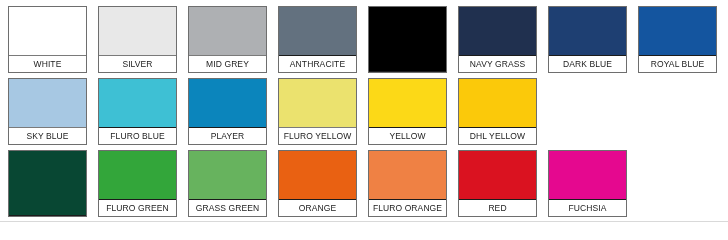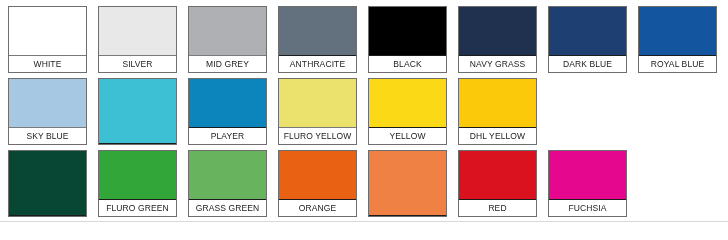--- a/index.html
+++ b/index.html
@@ -94,21 +94,20 @@
       <div class="swatch-card">
         <div class="swatch-colour pale" style="background: rgb(174, 176, 179);"></div>
         <div class="swatch-label">MID GREY</div>
       </div>
       <div class="swatch-card">
         <div class="swatch-colour" style="background: rgb(99, 113, 127);"></div>
         <div class="swatch-label">ANTHRACITE</div>
       </div>
       <div class="swatch-card">
         <div class="swatch-colour" style="background: rgb(0, 0, 0);"></div>
-        <div class="swatch-label">BLACK</div>
       </div>
       <div class="swatch-card">
         <div class="swatch-colour" style="background: rgb(32, 48, 79);"></div>
         <div class="swatch-label">NAVY GRASS</div>
       </div>
       <div class="swatch-card">
         <div class="swatch-colour" style="background: rgb(30, 63, 114);"></div>
         <div class="swatch-label">DARK BLUE</div>
       </div>
       <div class="swatch-card">
@@ -116,20 +115,21 @@
         <div class="swatch-label">ROYAL BLUE</div>
       </div>
     </div>
   <div class="swatch-row" id="row-2">
       <div class="swatch-card">
         <div class="swatch-colour pale" style="background: rgb(167, 200, 227);"></div>
         <div class="swatch-label">SKY BLUE</div>
       </div>
       <div class="swatch-card">
         <div class="swatch-colour" style="background: rgb(62, 192, 212);"></div>
+        <div class="swatch-label">FLURO BLUE</div>
       </div>
       <div class="swatch-card">
         <div class="swatch-colour" style="background: rgb(11, 133, 188);"></div>
         <div class="swatch-label">PLAYER</div>
       </div>
       <div class="swatch-card">
         <div class="swatch-colour pale" style="background: rgb(235, 226, 110);"></div>
         <div class="swatch-label">FLURO YELLOW</div>
       </div>
       <div class="swatch-card">
@@ -152,20 +152,21 @@
       <div class="swatch-card">
         <div class="swatch-colour" style="background: rgb(103, 179, 94);"></div>
         <div class="swatch-label">GRASS GREEN</div>
       </div>
       <div class="swatch-card">
         <div class="swatch-colour" style="background: rgb(233, 97, 18);"></div>
         <div class="swatch-label">ORANGE</div>
       </div>
       <div class="swatch-card">
         <div class="swatch-colour" style="background: rgb(239, 129, 68);"></div>
+        <div class="swatch-label">FLURO ORANGE</div>
       </div>
       <div class="swatch-card">
         <div class="swatch-colour" style="background: rgb(218, 18, 32);"></div>
         <div class="swatch-label">RED</div>
       </div>
       <div class="swatch-card">
         <div class="swatch-colour" style="background: rgb(229, 8, 143);"></div>
         <div class="swatch-label">FUCHSIA</div>
       </div>
     </div>

